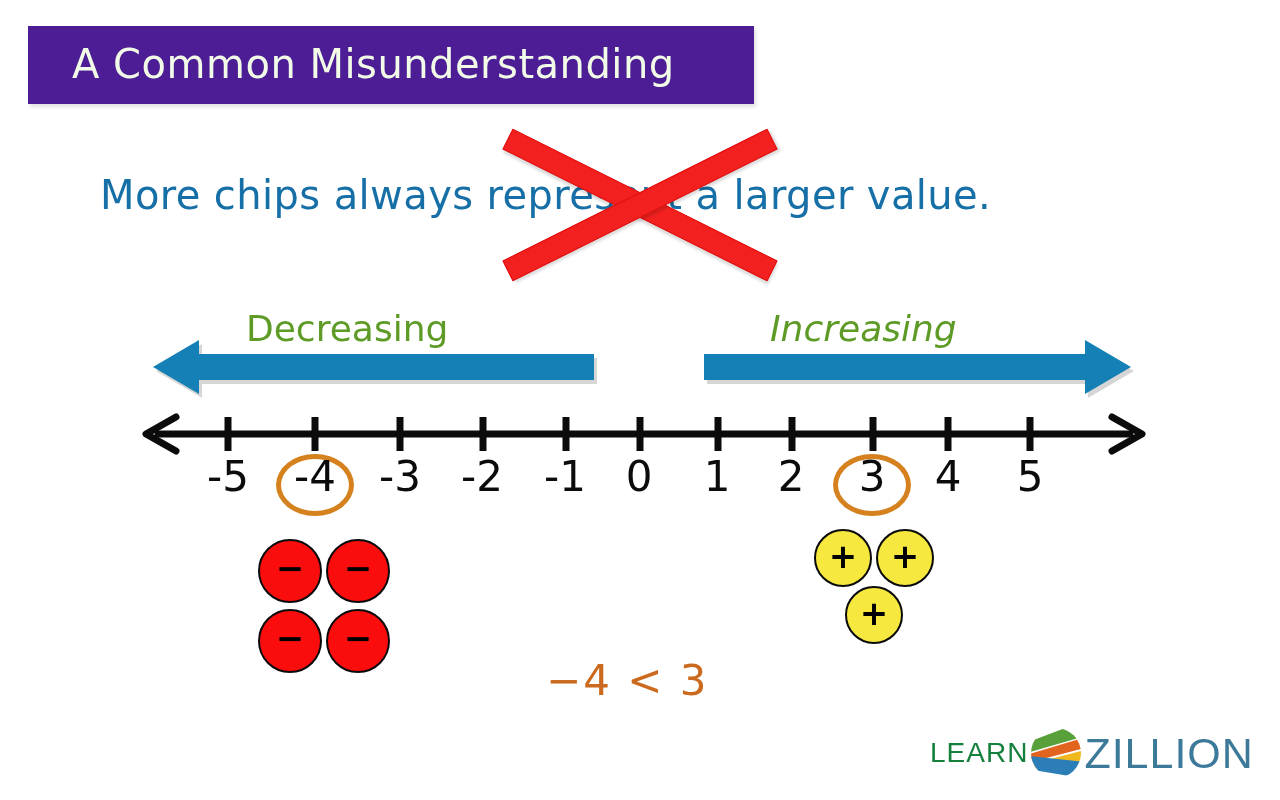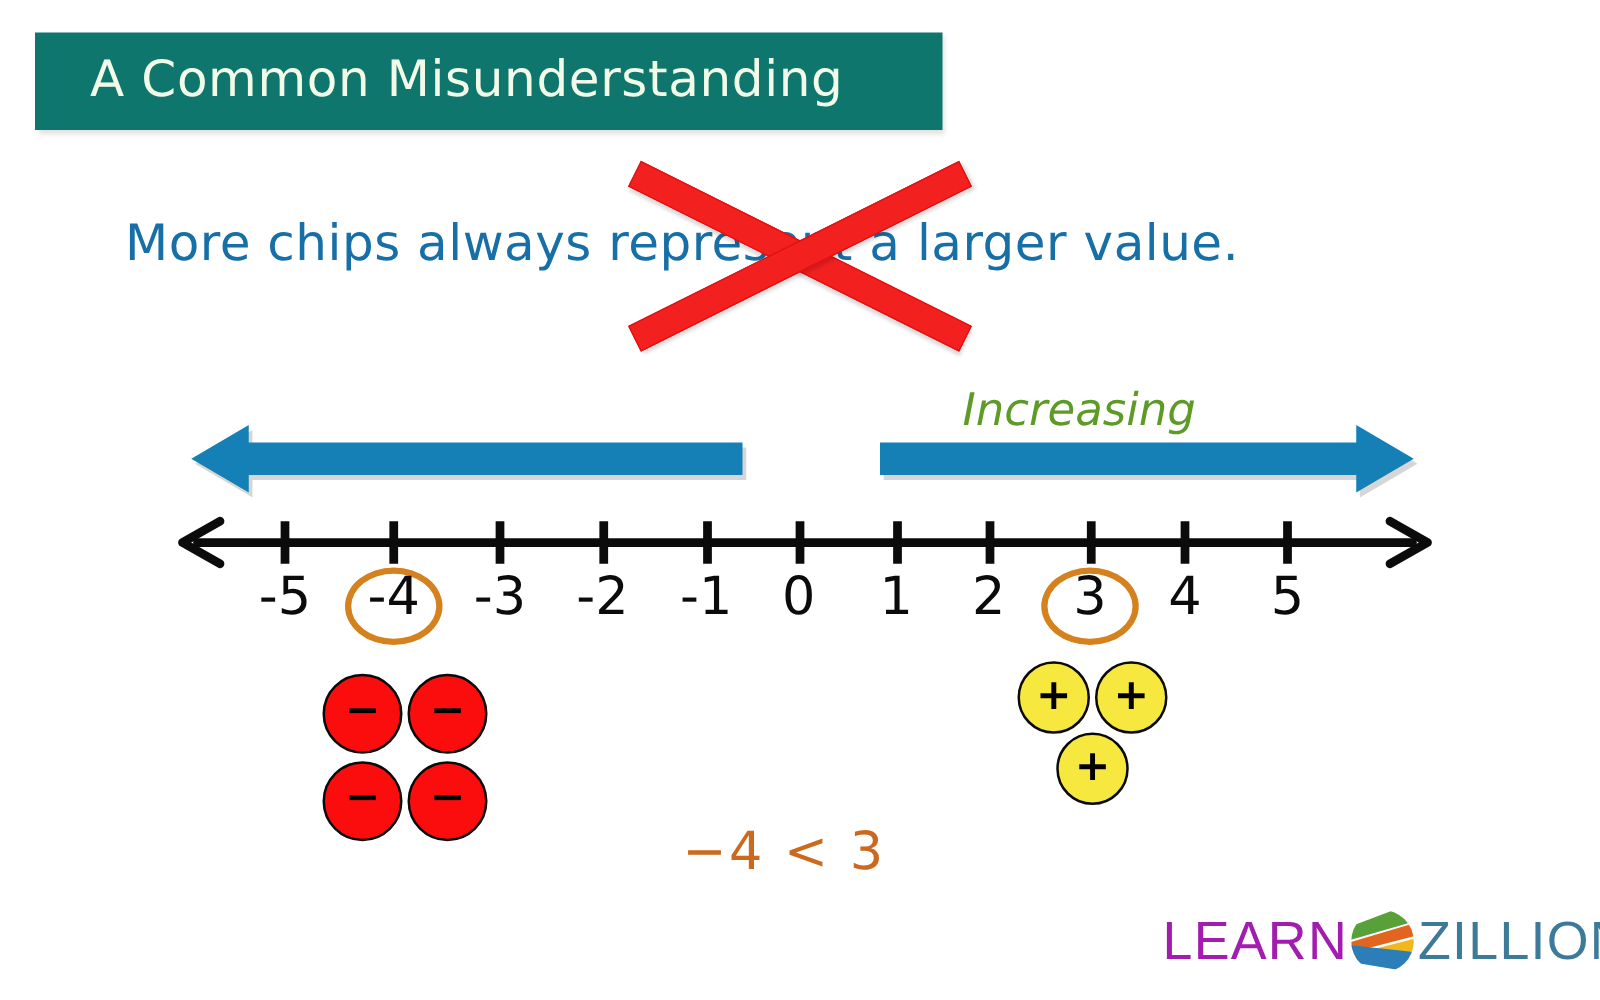--- a/index.html
+++ b/index.html
@@ -22,21 +22,21 @@
     overflow: hidden;
   }
 
   
   #title-bar {
     position: absolute;
     left: 28px;
     top: 26px;
     width: 726px;
     height: 78px;
-    background: #0f766e;
+    background: #4c1d95;
     box-shadow: 2px 3px 4px rgba(0,0,0,0.12);
   }
   #title-text {
     position: absolute;
     left: 44px;
     top: 50%;
     transform: translateY(-52%);
     color: #F2FBE8;
     font-family: "DejaVu Sans", sans-serif;
     font-size: 40px;
@@ -165,23 +165,23 @@
     font-family: "DejaVu Sans", sans-serif;
     font-size: 42px;
     font-weight: 400;
     letter-spacing: 2px;
     white-space: nowrap;
   }
 
   
   #logo { position: absolute; left: 930px; top: 726px; height: 54px; display: flex; align-items: center; }
   #logo-learn {
-    color: #a21caf;
+    color: #15803d;
     font-family: "Liberation Sans", sans-serif;
-    font-size: 43px;
+    font-size: 28px;
     font-weight: 400;
     letter-spacing: 1px;
     line-height: 1;
   }
   #logo-mark { width: 54px; height: 54px; margin: 0 1px; position: relative; }
   #logo-zillion {
     color: #3D7A99;
     font-family: "Liberation Sans", sans-serif;
     font-size: 43px;
     font-weight: 400;
@@ -198,20 +198,21 @@
     <div id="title-text">A Common Misunderstanding</div>
   </div>
 
   <div id="statement">More chips always represent a larger value.</div>
 
   <div id="cross-out">
     <div id="cross-bar-a" class="cross-bar"></div>
     <div id="cross-bar-b" class="cross-bar"></div>
   </div>
 
+  <div id="label-decreasing" class="direction-label">Decreasing</div>
   <div id="label-increasing" class="direction-label">Increasing</div>
 
   <div id="arrow-decreasing" class="big-arrow">
     <svg width="444" height="58" viewBox="0 0 444 58">
       <g transform="translate(3,2)">
         <polygon points="0,27 46,0 46,14 441,14 441,40 46,40 46,54" fill="rgba(0,0,0,0.16)" transform="translate(3,4)"></polygon>
         <polygon points="0,27 46,0 46,14 441,14 441,40 46,40 46,54" fill="#1580B5"></polygon>
       </g>
     </svg>
   </div>

